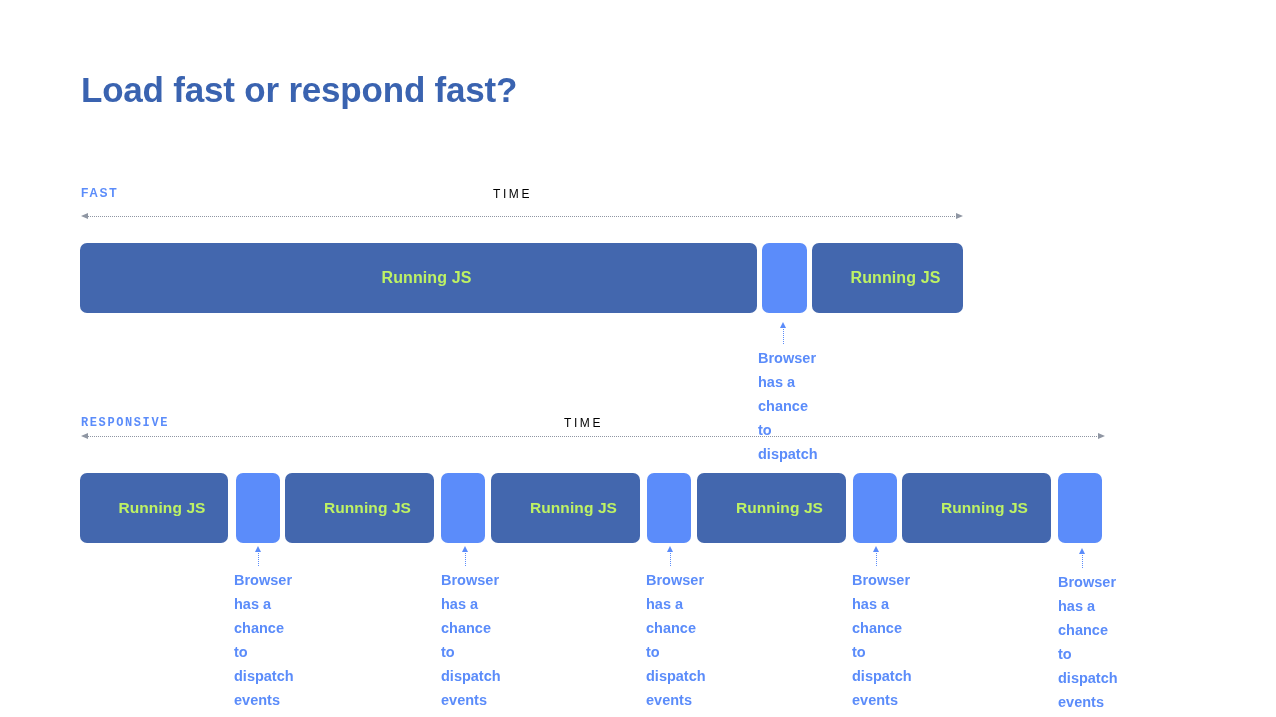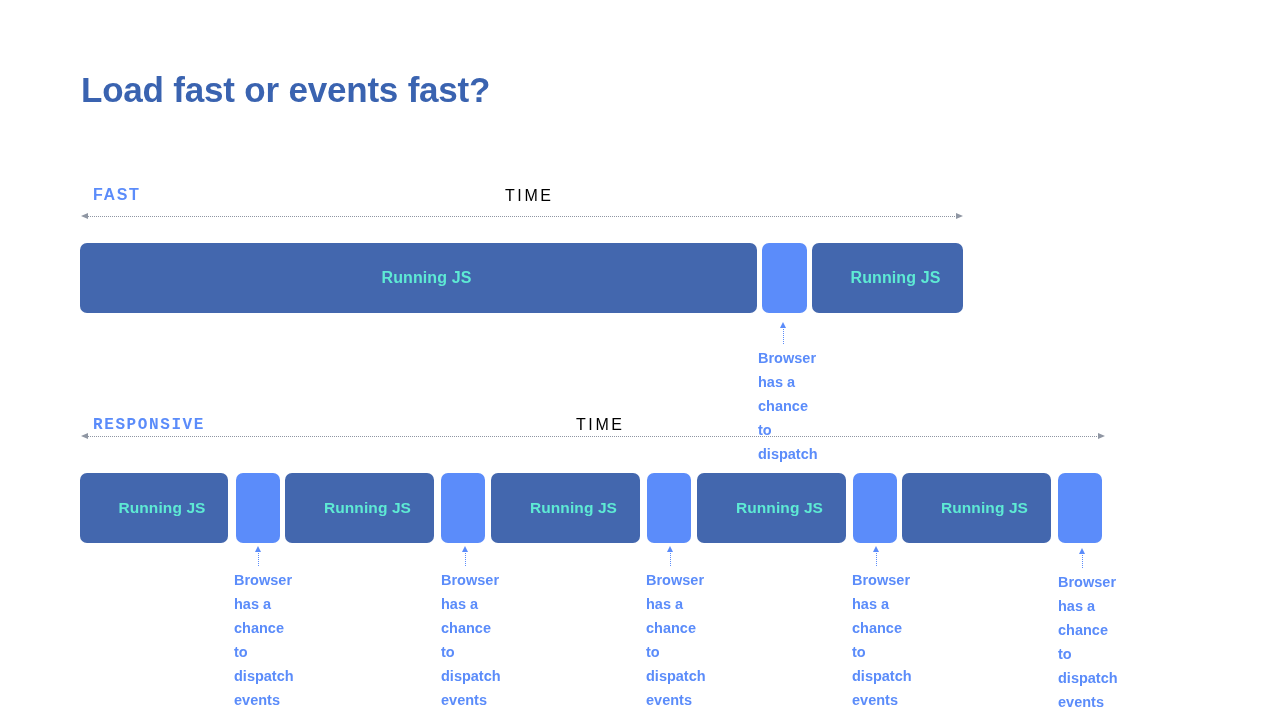--- a/index.html
+++ b/index.html
@@ -24,25 +24,24 @@
     font-size: 35px;
     font-weight: bold;
     color: #3a63b0;
     letter-spacing: -0.2px;
     white-space: nowrap;
   }
 
   
   .section-label {
     position: absolute;
-    font-size: 16px;
+    font-size: 12px;
     font-weight: bold;
     letter-spacing: 1.6px;
     white-space: nowrap;
-    margin-left: 12px;
   }
   .section-label.mode {
     color: #5b8cfa;
   }
   .section-label.time {
     color: #000000;
     font-weight: normal;
     letter-spacing: 2.6px;
   }
 
@@ -90,21 +89,21 @@
     background: #4367ae;
     color: #ffffff;
     font-weight: bold;
   }
   .block.idle {
     background: #5b8cfa;
   }
   .block-label {
     font-size: 15.5px;
     font-weight: bold;
-    color: #5eead4;
+    color: #bef264;
     white-space: nowrap;
     letter-spacing: 0.1px;
     padding-left: 16px;
   }
   .row1 .block-label { font-size: 16px; }
 
   
   .callout {
     position: absolute;
   }
@@ -137,21 +136,21 @@
     font-size: 14.5px;
     font-weight: bold;
     line-height: 24px;
     color: #5b8cfa;
     white-space: pre-line;
   }
 </style>
 </head>
 <body>
 
-<div class="slide-title">Load fast or events fast?</div>
+<div class="slide-title">Load fast or respond fast?</div>
 
 <div class="section-label mode" style="left:81px; top:186px;">FAST</div>
 <div class="section-label time" style="left:493px; top:187px;">TIME</div>
 
 <div class="axis" style="left:81px; top:213px; width:882px;">
   <span class="arrow-left"></span>
   <span class="axis-line"></span>
   <span class="arrow-right"></span>
 </div>
 

